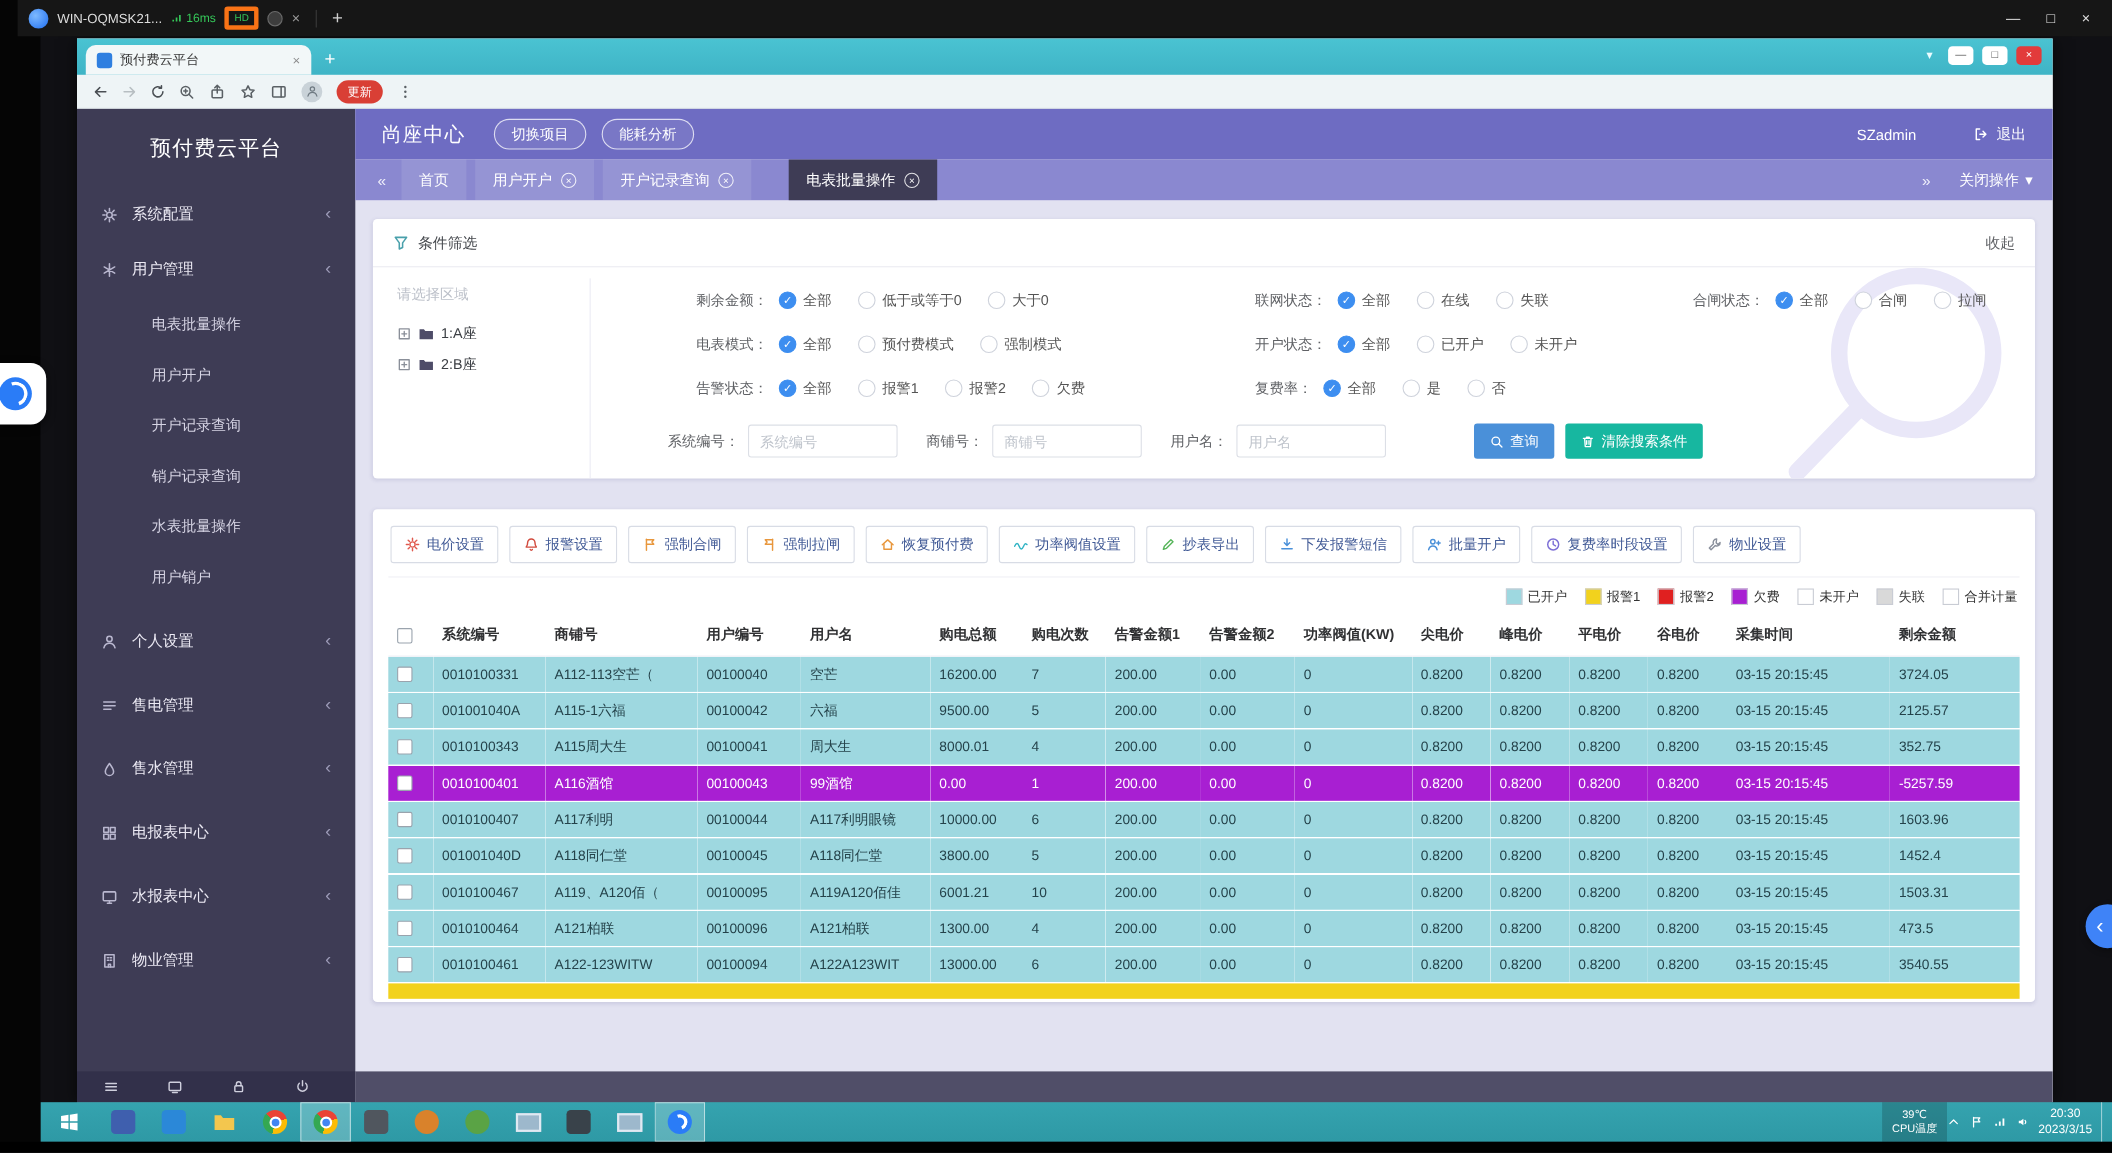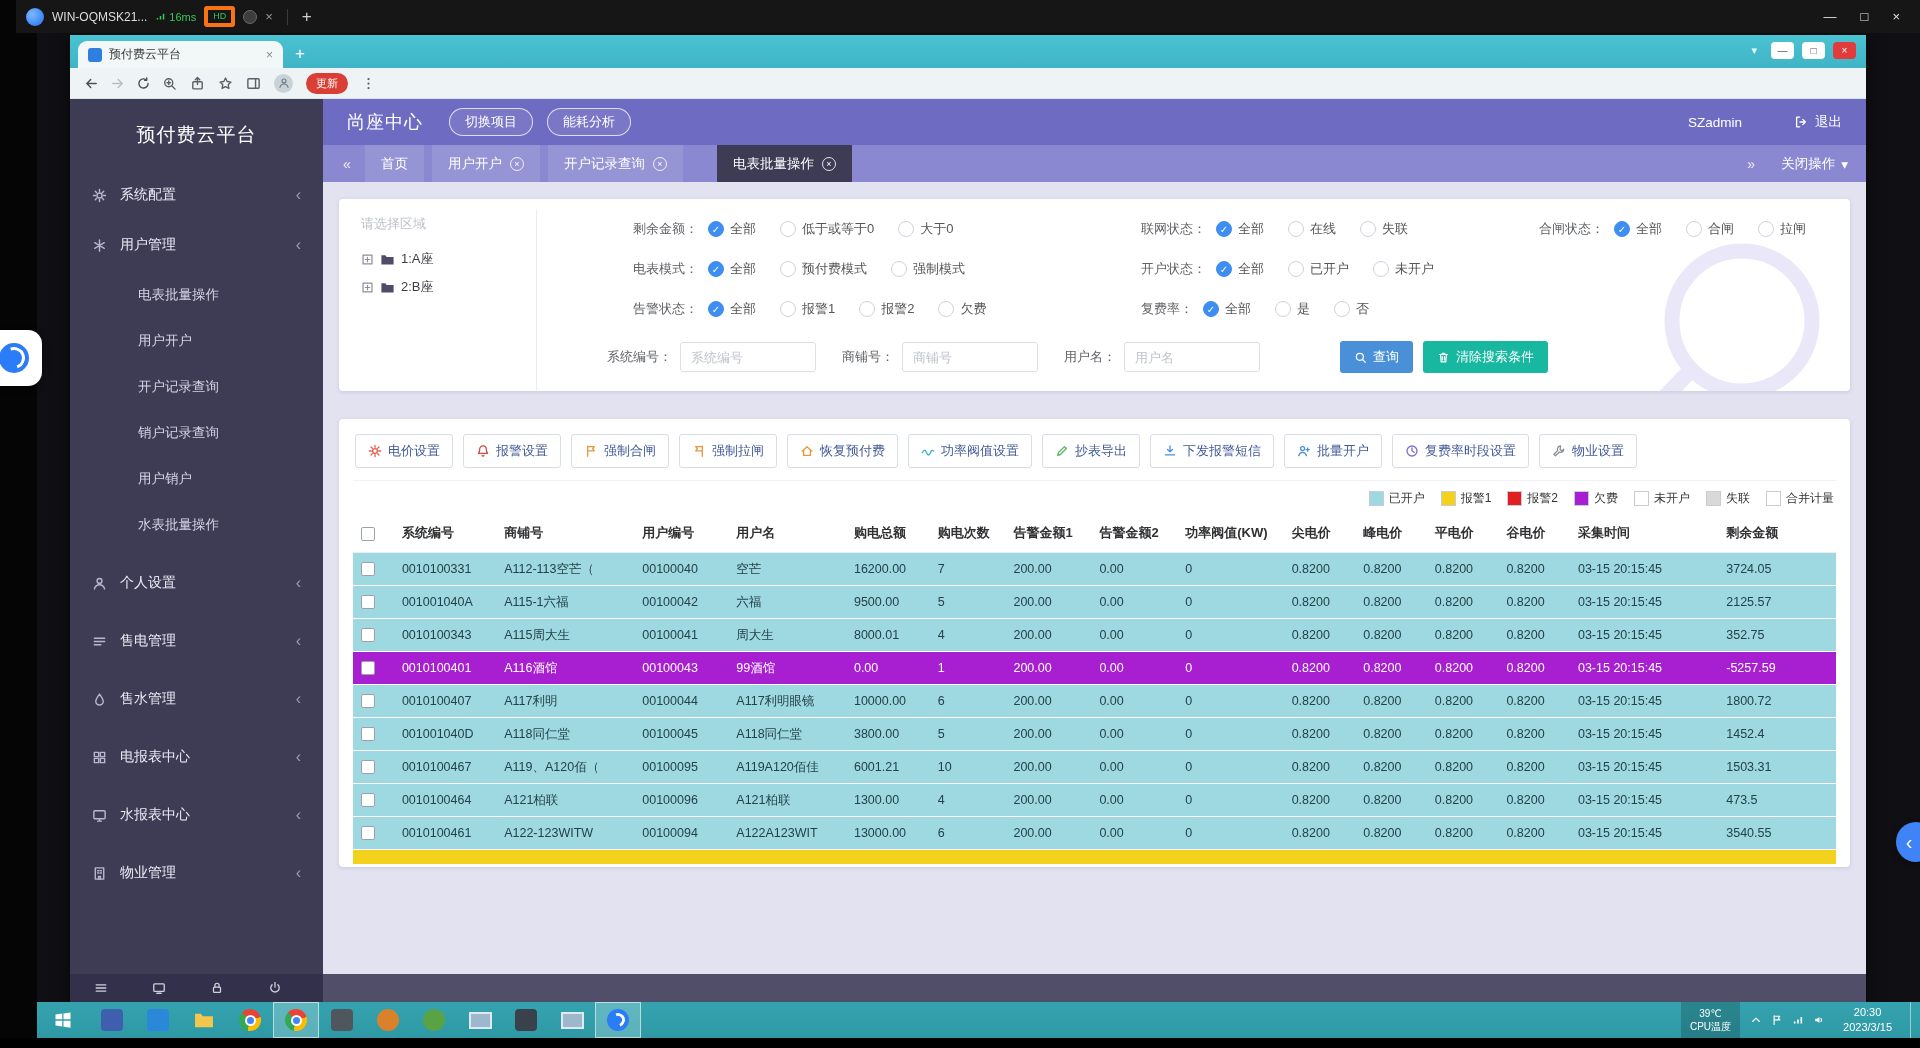--- a/index.html
+++ b/index.html
@@ -122,21 +122,21 @@
 .tb-apps{display:flex}
 .tslot{width:46px;display:flex;align-items:center;justify-content:center;cursor:pointer}
 .tslot.active{background:rgba(255,255,255,.22);box-shadow:inset 0 0 0 1px rgba(255,255,255,.55)}
 .glyph-square{width:22px;height:22px;border-radius:4px;display:inline-block}
 .glyph-ball{width:22px;height:22px;border-radius:50%;display:inline-block}
 .glyph-window{width:23px;height:17px;border:2px solid #dfe9f2;background:#9db8cc;display:inline-block}
 .chrome-ball{width:22px;height:22px;border-radius:50%;background:conic-gradient(from -45deg,#ea4335 0 33%,#fbbc05 0 66%,#34a853 0 100%);position:relative;display:inline-block}
 .chrome-ball::after{content:"";position:absolute;inset:5.5px;border-radius:50%;background:#4285f4;border:2.5px solid #fff}
 .todesk-ball{width:22px;height:22px;border-radius:50%;background:var(--todesk-blue);position:relative;display:inline-block}
 .todesk-ball::after{content:"";position:absolute;inset:4px;border-radius:50%;border:3px solid #fff;border-left-color:transparent;border-bottom-color:transparent;transform:rotate(25deg)}
-.tb-tray{margin-left:auto;display:flex;align-items:center;gap:10px;padding-right:3px}
+.tb-tray{margin-left:auto;display:flex;align-items:center;padding-right:3px}
 .cpu-widget{background:rgba(0,0,0,.18);padding:3px 9px;text-align:center;font-size:10px;line-height:1.3;display:flex;flex-direction:column;justify-content:center;align-self:stretch}
 .tray-icons{display:flex;align-items:center;gap:9px;color:#fff;font-size:12px}
 .tb-clock{text-align:center;font-size:11px;line-height:1.35;padding:0 8px}
 .show-desktop{width:7px;border-left:1px solid rgba(255,255,255,.5);align-self:stretch}
 
 .float-ball{position:absolute;left:-14px;top:330px;width:56px;height:56px;border-radius:14px;background:#fff;box-shadow:0 2px 8px rgba(0,0,0,.45);display:flex;align-items:center;justify-content:center;z-index:50;cursor:pointer}
 .float-ball .todesk-ball{width:30px;height:30px}
 .right-chev{position:absolute;right:-16px;top:822px;width:40px;height:40px;border-radius:50%;background:#3f83f7;color:#fff;display:flex;align-items:center;justify-content:center;font-size:20px;z-index:50;box-shadow:0 2px 6px rgba(0,0,0,.35);cursor:pointer;padding-right:14px}
 </style>
 </head>
@@ -265,22 +265,22 @@
                     </svg>
                   </span>
                   <span>用户管理</span>
                   <span class="menu-chev">‹</span>
                 </div>
                 <div class="submenu">
                   <div class="submenu-item">电表批量操作</div>
                   <div class="submenu-item">用户开户</div>
                   <div class="submenu-item">开户记录查询</div>
                   <div class="submenu-item">销户记录查询</div>
+                  <div class="submenu-item">水表批量操作</div>
                   <div class="submenu-item">用户销户</div>
-                  <div class="submenu-item">水表批量操作</div>
                 </div>
                 <div class="menu-item spaced">
                   <span class="ic" style="font-size: 15px;">
                     <svg viewBox="0 0 16 16" width="1em" height="1em" fill="none" stroke="currentColor" stroke-width="1.5" stroke-linecap="round" stroke-linejoin="round">
                       <circle cx="8" cy="5.2" r="2.6"></circle>
                       <path d="M2.6 13.8c.8-2.9 2.8-4.4 5.4-4.4s4.6 1.5 5.4 4.4"></path>
                     </svg>
                   </span>
                   <span>个人设置</span>
                   <span class="menu-chev">‹</span>
@@ -405,20 +405,29 @@
                 <span class="ts-close">
                   <span>关闭操作</span>
                   <span>▾</span>
                 </span>
               </div>
             </div>
 
             <div class="content">
 
               <div class="card fcard">
+                <div class="fcard-head">
+                  <span class="ic" style="color:#49a0ab;font-size:15px">
+                      <svg viewBox="0 0 16 16" width="1em" height="1em" fill="none" stroke="currentColor" stroke-width="1.5" stroke-linecap="round" stroke-linejoin="round">
+                        <path d="M2.5 3h11L9.6 8.3v4.5l-3.2 1.4V8.3z"></path>
+                      </svg>
+                    </span>
+                  <span>条件筛选</span>
+                  <span class="collapse">收起</span>
+                </div>
                 <div class="fbody">
                   <div class="ftree">
                     <div class="tree-ph">请选择区域</div>
                     <div>
                         <div class="tree-node">
                           <span class="ic" style="color: rgb(138, 143, 153); font-size: 13px;">
                             <svg viewBox="0 0 16 16" width="1em" height="1em" fill="none" stroke="currentColor" stroke-width="1.5" stroke-linecap="round" stroke-linejoin="round">
                               <rect x="2.5" y="2.5" width="11" height="11"></rect>
                               <path d="M5.3 8h5.4M8 5.3v5.4"></path>
                             </svg>
@@ -850,21 +859,21 @@
                         <td>10000.00</td>
                         <td>6</td>
                         <td>200.00</td>
                         <td>0.00</td>
                         <td>0</td>
                         <td>0.8200</td>
                         <td>0.8200</td>
                         <td>0.8200</td>
                         <td>0.8200</td>
                         <td>03-15 20:15:45</td>
-                        <td>1800.72</td>
+                        <td>1603.96</td>
                       </tr>
                       <tr class="r-open">
                         <td><span class="cbx"></span></td>
                         <td>001001040D</td>
                         <td>A118同仁堂</td>
                         <td>00100045</td>
                         <td>A118同仁堂</td>
                         <td>3800.00</td>
                         <td>5</td>
                         <td>200.00</td>

